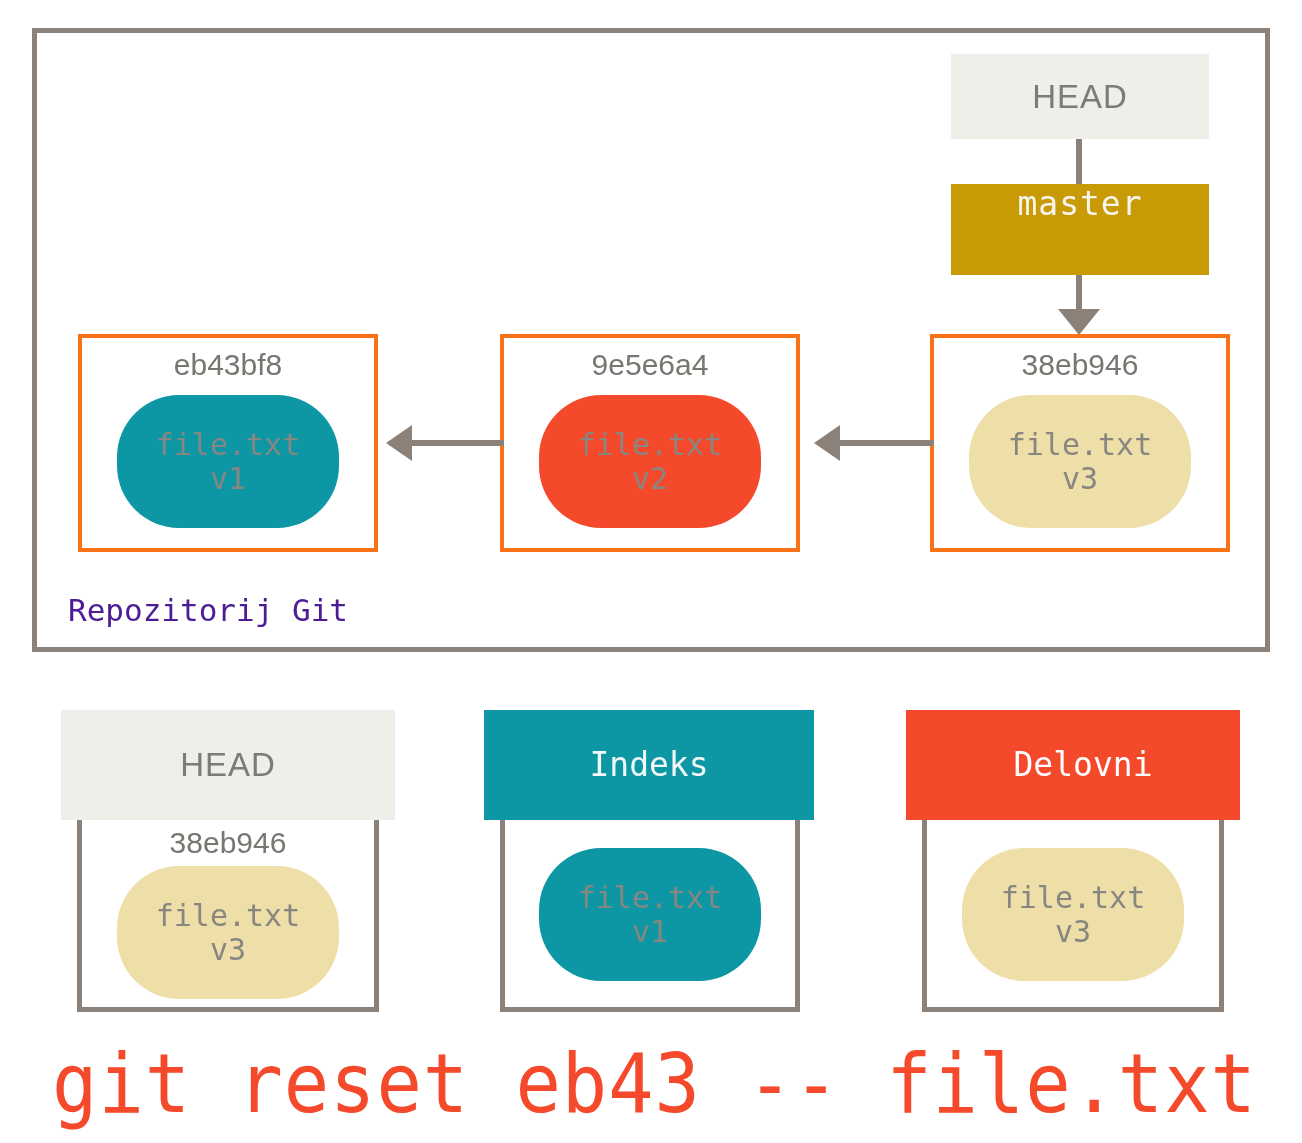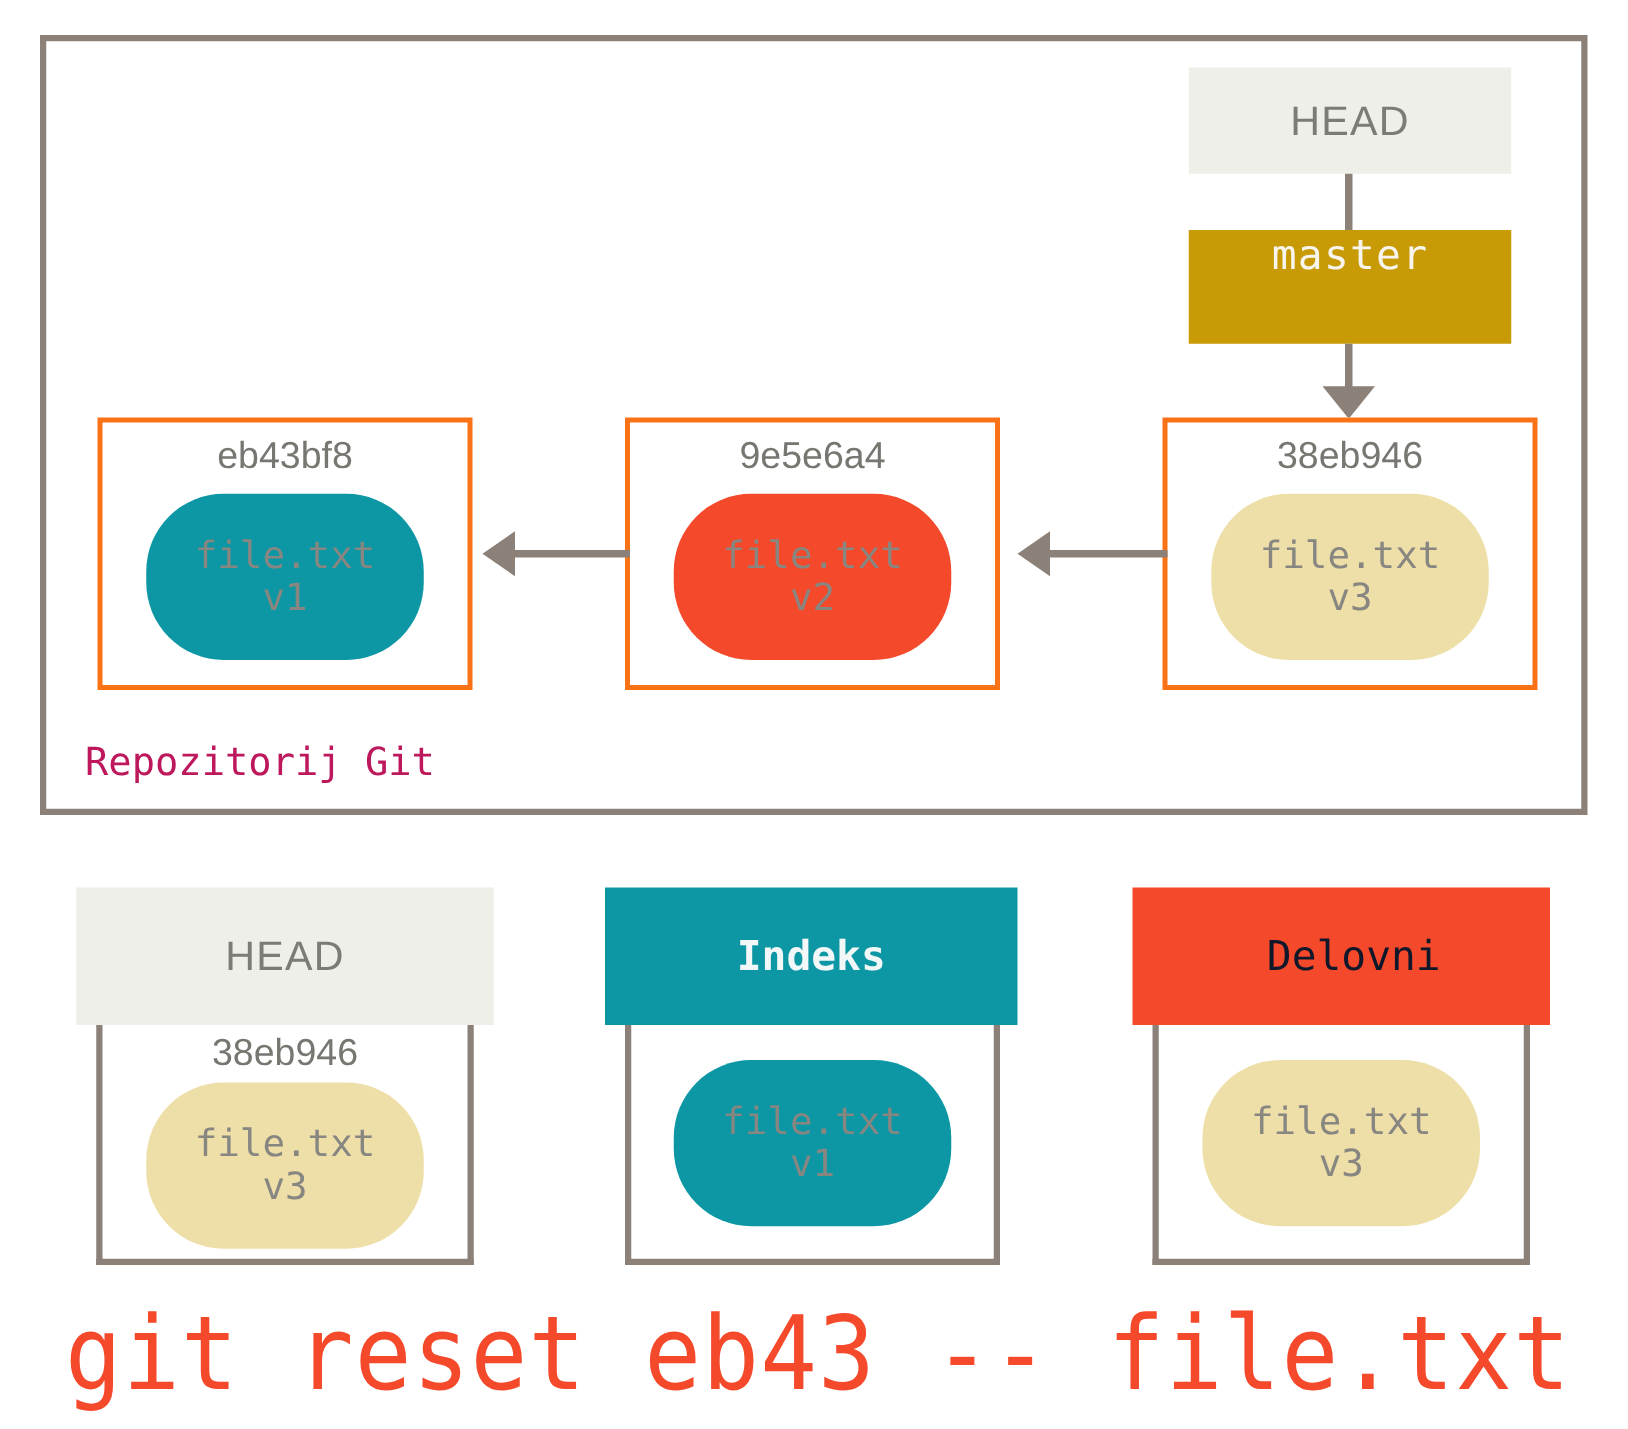--- a/index.html
+++ b/index.html
@@ -25,21 +25,21 @@
     border: 5px solid #8b8178;
     box-sizing: border-box;
     background: #ffffff;
   }
   #repo-label {
     position: absolute;
     left: 68px;
     top: 592px;
     font-family: "DejaVu Sans Mono", monospace;
     font-size: 31px;
-    color: #be185d;
+    color: #4c1d95;
     letter-spacing: 0px;
     white-space: nowrap;
   }
 
   
   #head-pointer-box {
     position: absolute;
     left: 951px;
     top: 54px;
     width: 258px;
@@ -226,37 +226,36 @@
   }
   #panel-head .area-body {
     left: 77px; top: 110px; width: 302px; height: 192px;
   }
 
   
   #panel-index { left: 0; }
   #panel-index .area-header {
     left: 484px; top: 0; width: 330px; height: 110px;
     background: #0d97a5;
-    font-weight: bold;
   }
   #panel-index .area-header .lbl {
     font-size: 33px; color: #f2f7f7;
   }
   #panel-index .area-body {
     left: 500px; top: 110px; width: 300px; height: 192px;
   }
 
   
   #panel-workdir { left: 0; }
   #panel-workdir .area-header {
     left: 906px; top: 0; width: 334px; height: 110px;
     background: #f5492b;
   }
   #panel-workdir .area-header .lbl {
-    font-size: 33px; color: #0f172a; margin-left: 20px;
+    font-size: 33px; color: #ffffff; margin-left: 20px;
   }
   #panel-workdir .area-body {
     left: 922px; top: 110px; width: 302px; height: 192px;
   }
 
   .area-blob {
     position: absolute;
     left: 50%;
     transform: translateX(-50%);
     width: 222px;

